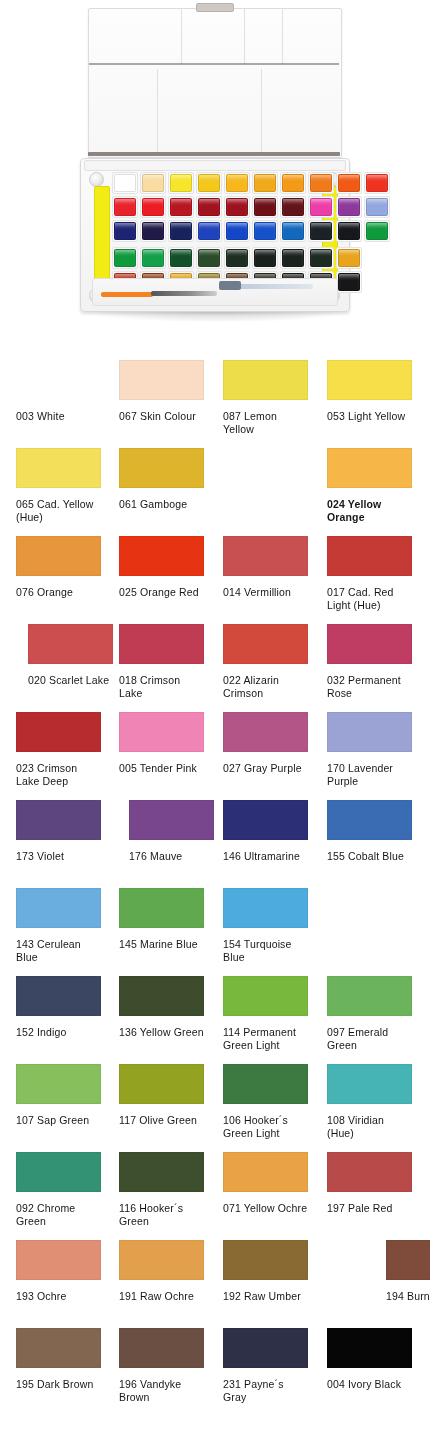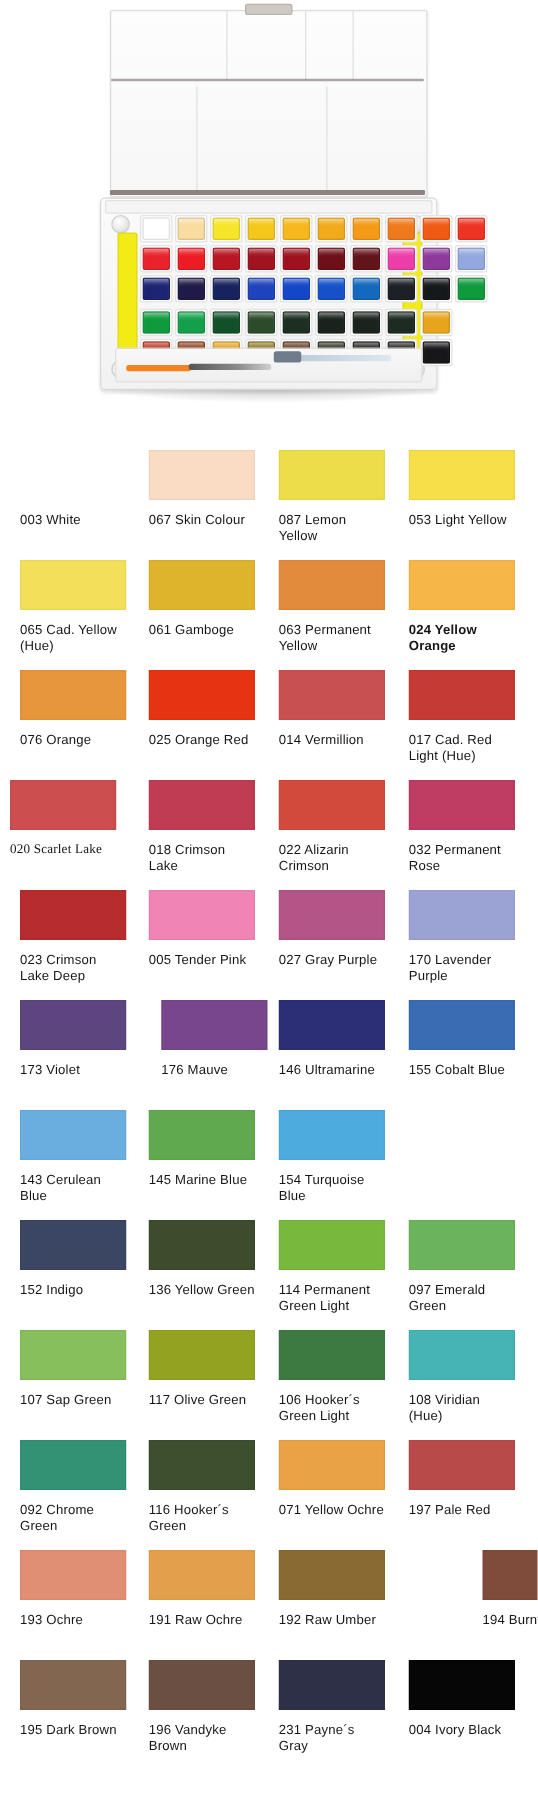--- a/index.html
+++ b/index.html
@@ -269,24 +269,20 @@
     </div>
     <div class="sw-row">
       <div class="sw-cell" style="left: 16px;">
         <div class="sw-chip" style="background: rgb(244, 223, 90);"></div>
         <div class="sw-label">065 Cad. Yellow (Hue)</div>
       </div>
       <div class="sw-cell" style="left: 119px;">
         <div class="sw-chip" style="background: rgb(221, 180, 43);"></div>
         <div class="sw-label">061 Gamboge</div>
       </div>
-      <div class="sw-cell" style="left: 223px;">
-        <div class="sw-chip" style="background: rgb(226, 139, 60);"></div>
-        <div class="sw-label">063 Permanent Yellow</div>
-      </div>
       <div class="sw-cell" style="left: 327px; font-weight: bold;">
         <div class="sw-chip" style="background: rgb(247, 183, 72);"></div>
         <div class="sw-label">024 Yellow Orange</div>
       </div>
     </div>
     <div class="sw-row">
       <div class="sw-cell" style="left: 16px;">
         <div class="sw-chip" style="background: rgb(232, 150, 60);"></div>
         <div class="sw-label">076 Orange</div>
       </div>
@@ -297,21 +293,21 @@
       <div class="sw-cell" style="left: 223px;">
         <div class="sw-chip" style="background: rgb(201, 80, 80);"></div>
         <div class="sw-label">014 Vermillion</div>
       </div>
       <div class="sw-cell" style="left: 327px;">
         <div class="sw-chip" style="background: rgb(197, 58, 52);"></div>
         <div class="sw-label">017 Cad. Red Light (Hue)</div>
       </div>
     </div>
     <div class="sw-row">
-      <div class="sw-cell" style="left: 8px; font-family: Liberation Serif, serif;">
+      <div class="sw-cell" style="left: 28px;">
         <div class="sw-chip" style="background: rgb(204, 78, 78);"></div>
         <div class="sw-label">020 Scarlet Lake</div>
       </div>
       <div class="sw-cell" style="left: 119px;">
         <div class="sw-chip" style="background: rgb(191, 60, 82);"></div>
         <div class="sw-label">018 Crimson Lake</div>
       </div>
       <div class="sw-cell" style="left: 223px;">
         <div class="sw-chip" style="background: rgb(210, 74, 60);"></div>
         <div class="sw-label">022 Alizarin Crimson</div>

